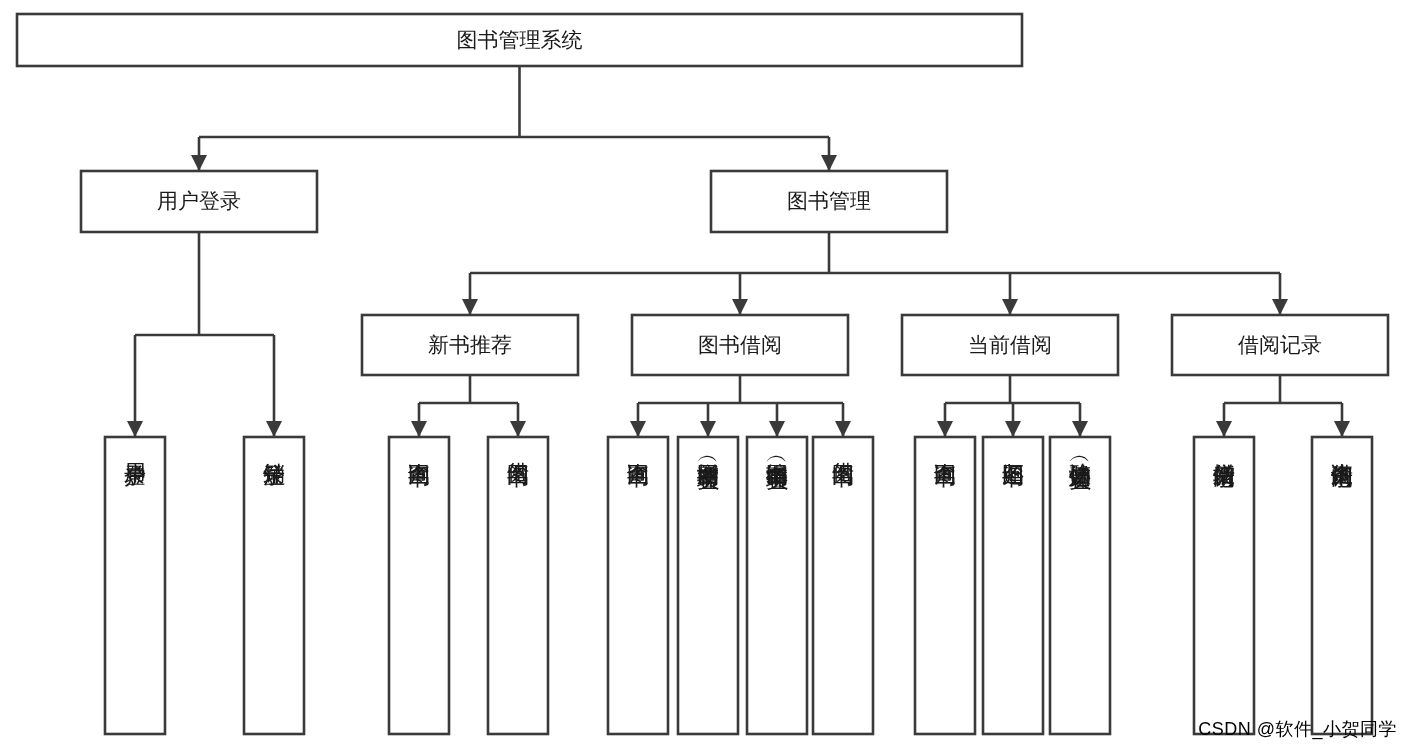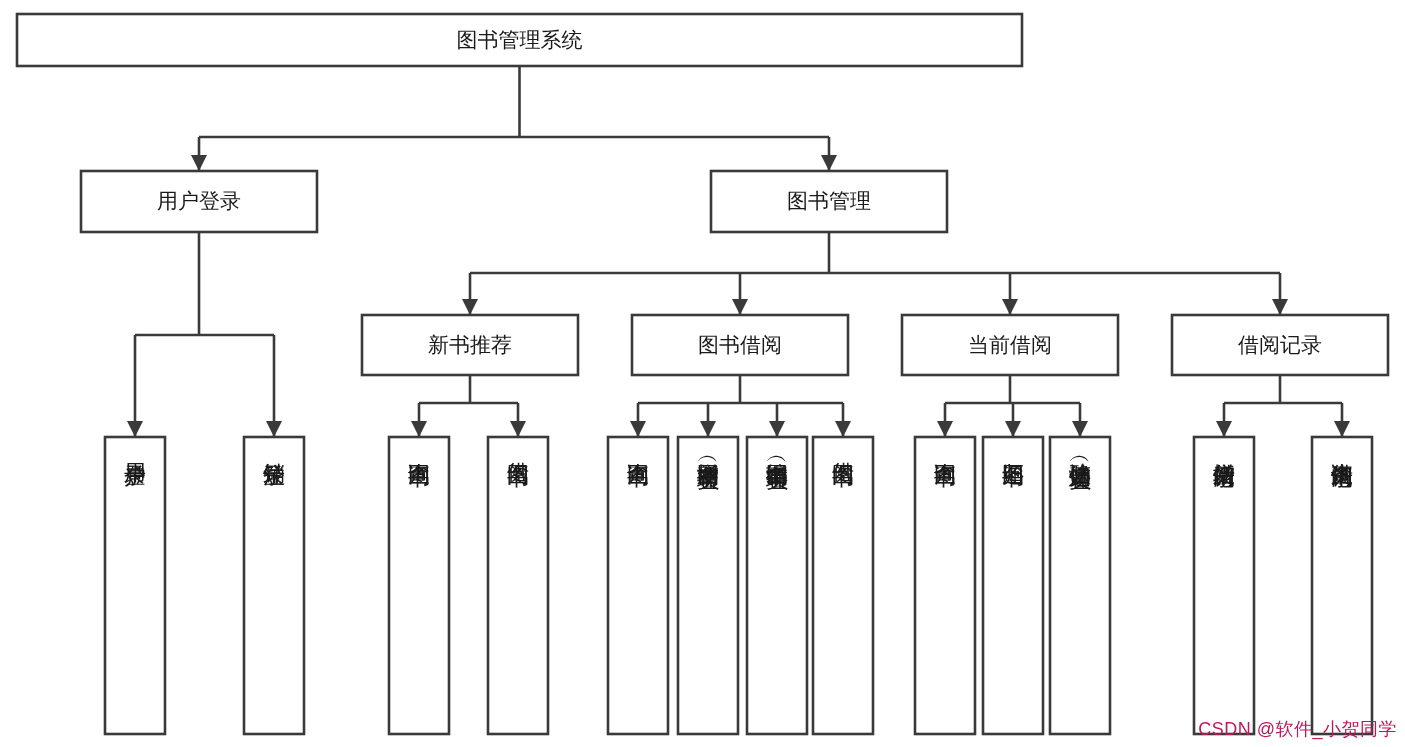--- a/index.html
+++ b/index.html
@@ -64,21 +64,21 @@
     color: #1a1a1a;
     letter-spacing: 1px;
     white-space: nowrap;
   }
   .watermark {
     position: absolute;
     right: 8px;
     bottom: 6px;
     font-family: "Liberation Sans", "DejaVu Sans", sans-serif;
     font-size: 18px;
-    color: #be185d;
+    color: #000000;
     letter-spacing: 0.5px;
     white-space: nowrap;
   }
 </style>
 </head>
 <body>
 
 <div id="diagram-root">
 
   <svg class="flow" viewBox="0 0 1405 747" xmlns="http://www.w3.org/2000/svg">

